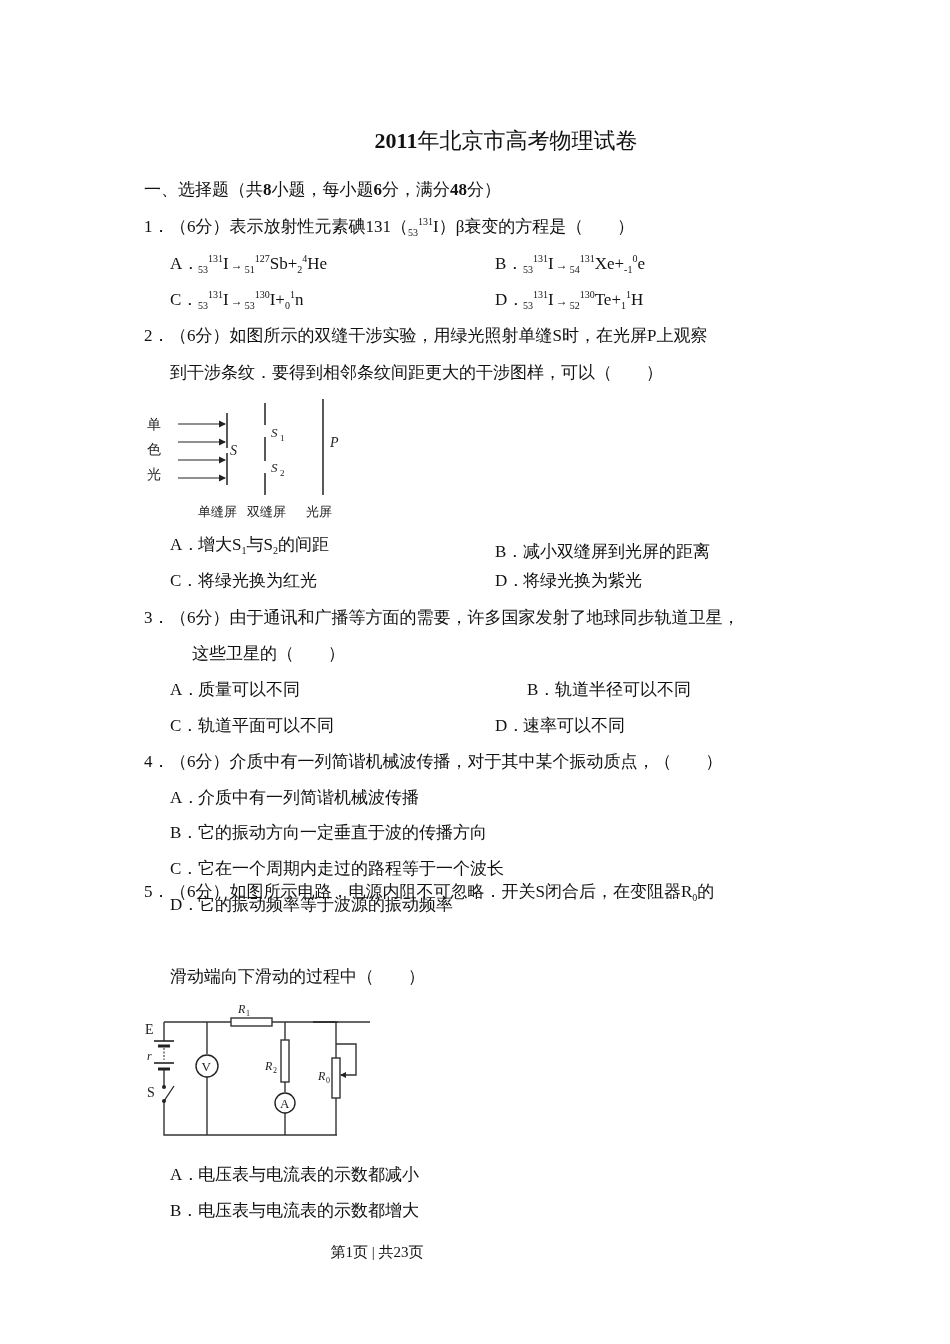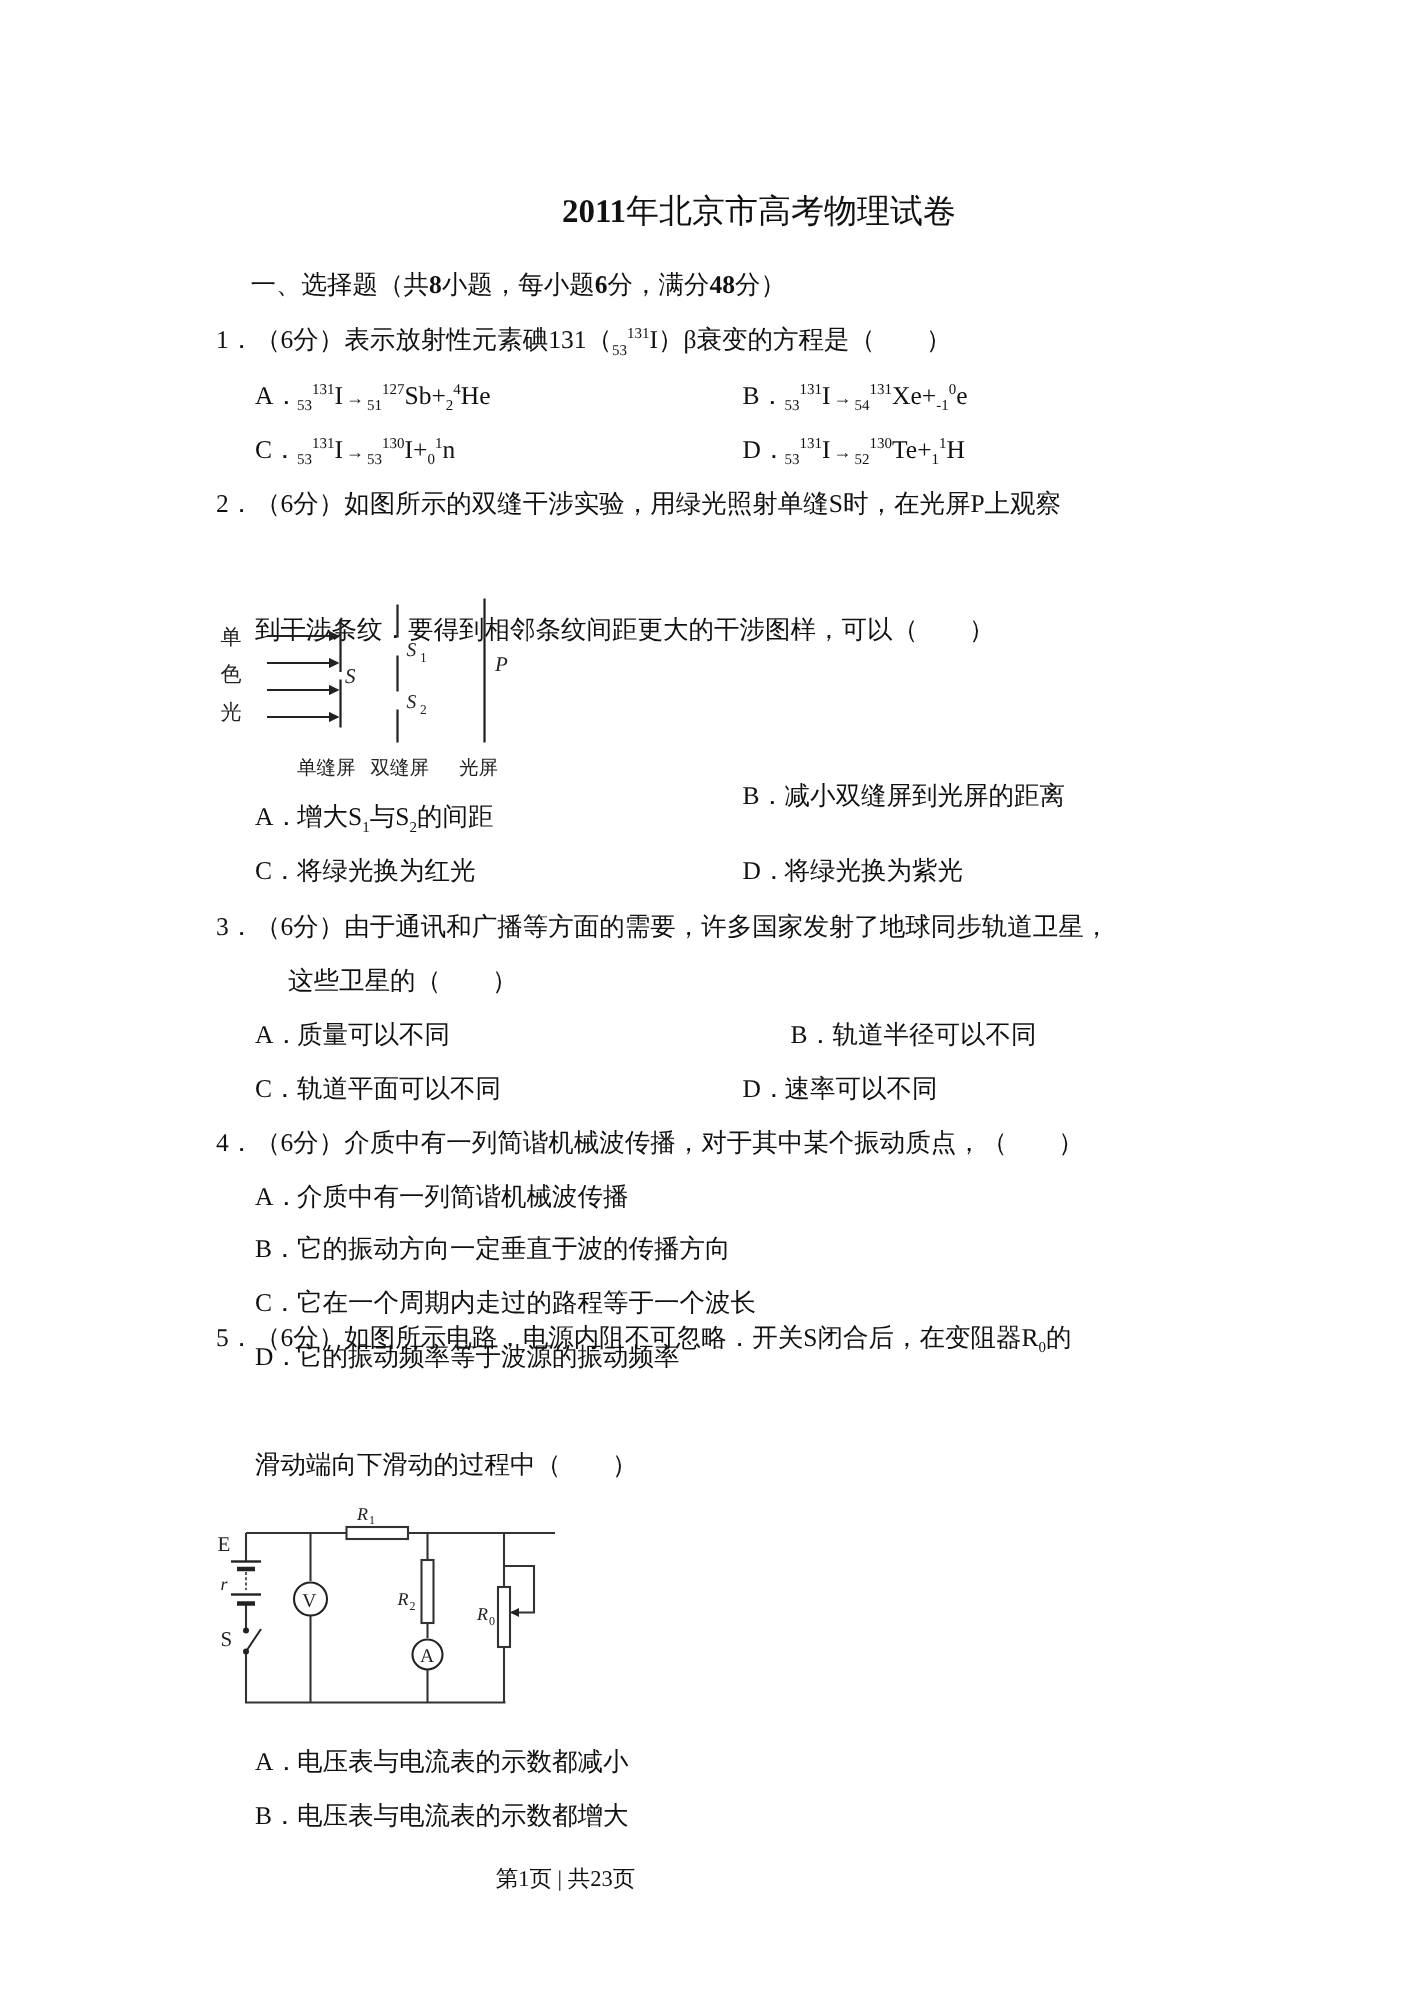--- a/index.html
+++ b/index.html
@@ -8,21 +8,21 @@
     font-family: "Liberation Serif", "DejaVu Serif", serif;
     color: #111;
   }
   .abs { position: absolute; white-space: nowrap; }
   .title {
     left: 0; width: 950px; top: 126px; text-align: center;
     font-size: 22px; line-height: 30px; margin-left: 31px;
   }
   .title b { font-weight: bold; }
   .line { font-size: 17px; line-height: 24px; }
-  .sec { left: 144px; top: 178px; margin-left: 23px; }
+  .sec { left: 144px; top: 178px; }
   .num { display: inline-block; width: 26px; }
   .opt-label { display: inline-block; width: 28px; }
   sub, sup { font-size: 10px; line-height: 0; }
   .chem { font-size: 17px; }
   .arrow { font-size: 12px; padding: 0 2px; }
   svg text { font-family: "Liberation Serif", "DejaVu Serif", serif; }
   .footer { left: 0; width: 754px; top: 1243px; text-align: center; font-size: 15px; }
 </style>
 </head>
 <body>
@@ -46,21 +46,21 @@
 <div class="abs line chem" style="left:170px; top:288px;">
   <span class="opt-label">C．</span><sub>53</sub><sup>131</sup><span>I</span><span class="arrow">→</span><sub>53</sub><sup>130</sup><span>I</span>+<sub>0</sub><sup>1</sup><span>n</span>
 </div>
 <div class="abs line chem" style="left:495px; top:288px;">
   <span class="opt-label">D．</span><sub>53</sub><sup>131</sup><span>I</span><span class="arrow">→</span><sub>52</sub><sup>130</sup><span>Te</span>+<sub>1</sub><sup>1</sup><span>H</span>
 </div>
 
 <div class="abs line" style="left:144px; top:324px;">
   <span class="num">2．</span><span>（6分）如图所示的双缝干涉实验，用绿光照射单缝S时，在光屏P上观察</span>
 </div>
-<div class="abs line" style="left:170px; top:361px;margin-top:47px;">到干涉条纹．要得到相邻条纹间距更大的干涉图样，可以（　　）</div>
+<div class="abs line" style="left:170px; top:361px;">到干涉条纹．要得到相邻条纹间距更大的干涉图样，可以（　　）</div>
 
 <svg class="abs" style="left:140px; top:395px;" width="240" height="130">
   <defs>
     <marker id="ah" markerWidth="6" markerHeight="6" refX="5" refY="3" orient="auto">
       <path d="M0,0 L6,3 L0,6 Z" fill="#222"></path>
     </marker>
   </defs>
   <g font-size="14" fill="#222">
     <text x="7" y="34">单</text>
     <text x="7" y="59">色</text>
@@ -89,21 +89,21 @@
   <text x="190" y="52" font-size="14" font-style="italic" fill="#222">P</text>
 
   <text x="58" y="121" font-size="13" fill="#222">单缝屏</text>
   <text x="107" y="121" font-size="13" fill="#222">双缝屏</text>
   <text x="166" y="121" font-size="13" fill="#222">光屏</text>
 </svg>
 
 <div class="abs line" style="left:170px; top:533px;">
   <span class="opt-label">A．</span><span>增大S</span><sub>1</sub><span>与S</span><sub>2</sub><span>的间距</span>
 </div>
-<div class="abs line" style="left:495px; top:519px;">
+<div class="abs line" style="left:495px; top:540px;">
   <span class="opt-label">B．</span><span>减小双缝屏到光屏的距离</span>
 </div>
 <div class="abs line" style="left:170px; top:569px;">
   <span class="opt-label">C．</span><span>将绿光换为红光</span>
 </div>
 <div class="abs line" style="left:495px; top:569px;">
   <span class="opt-label">D．</span><span>将绿光换为紫光</span>
 </div>
 
 <div class="abs line" style="left:144px; top:606px;">

